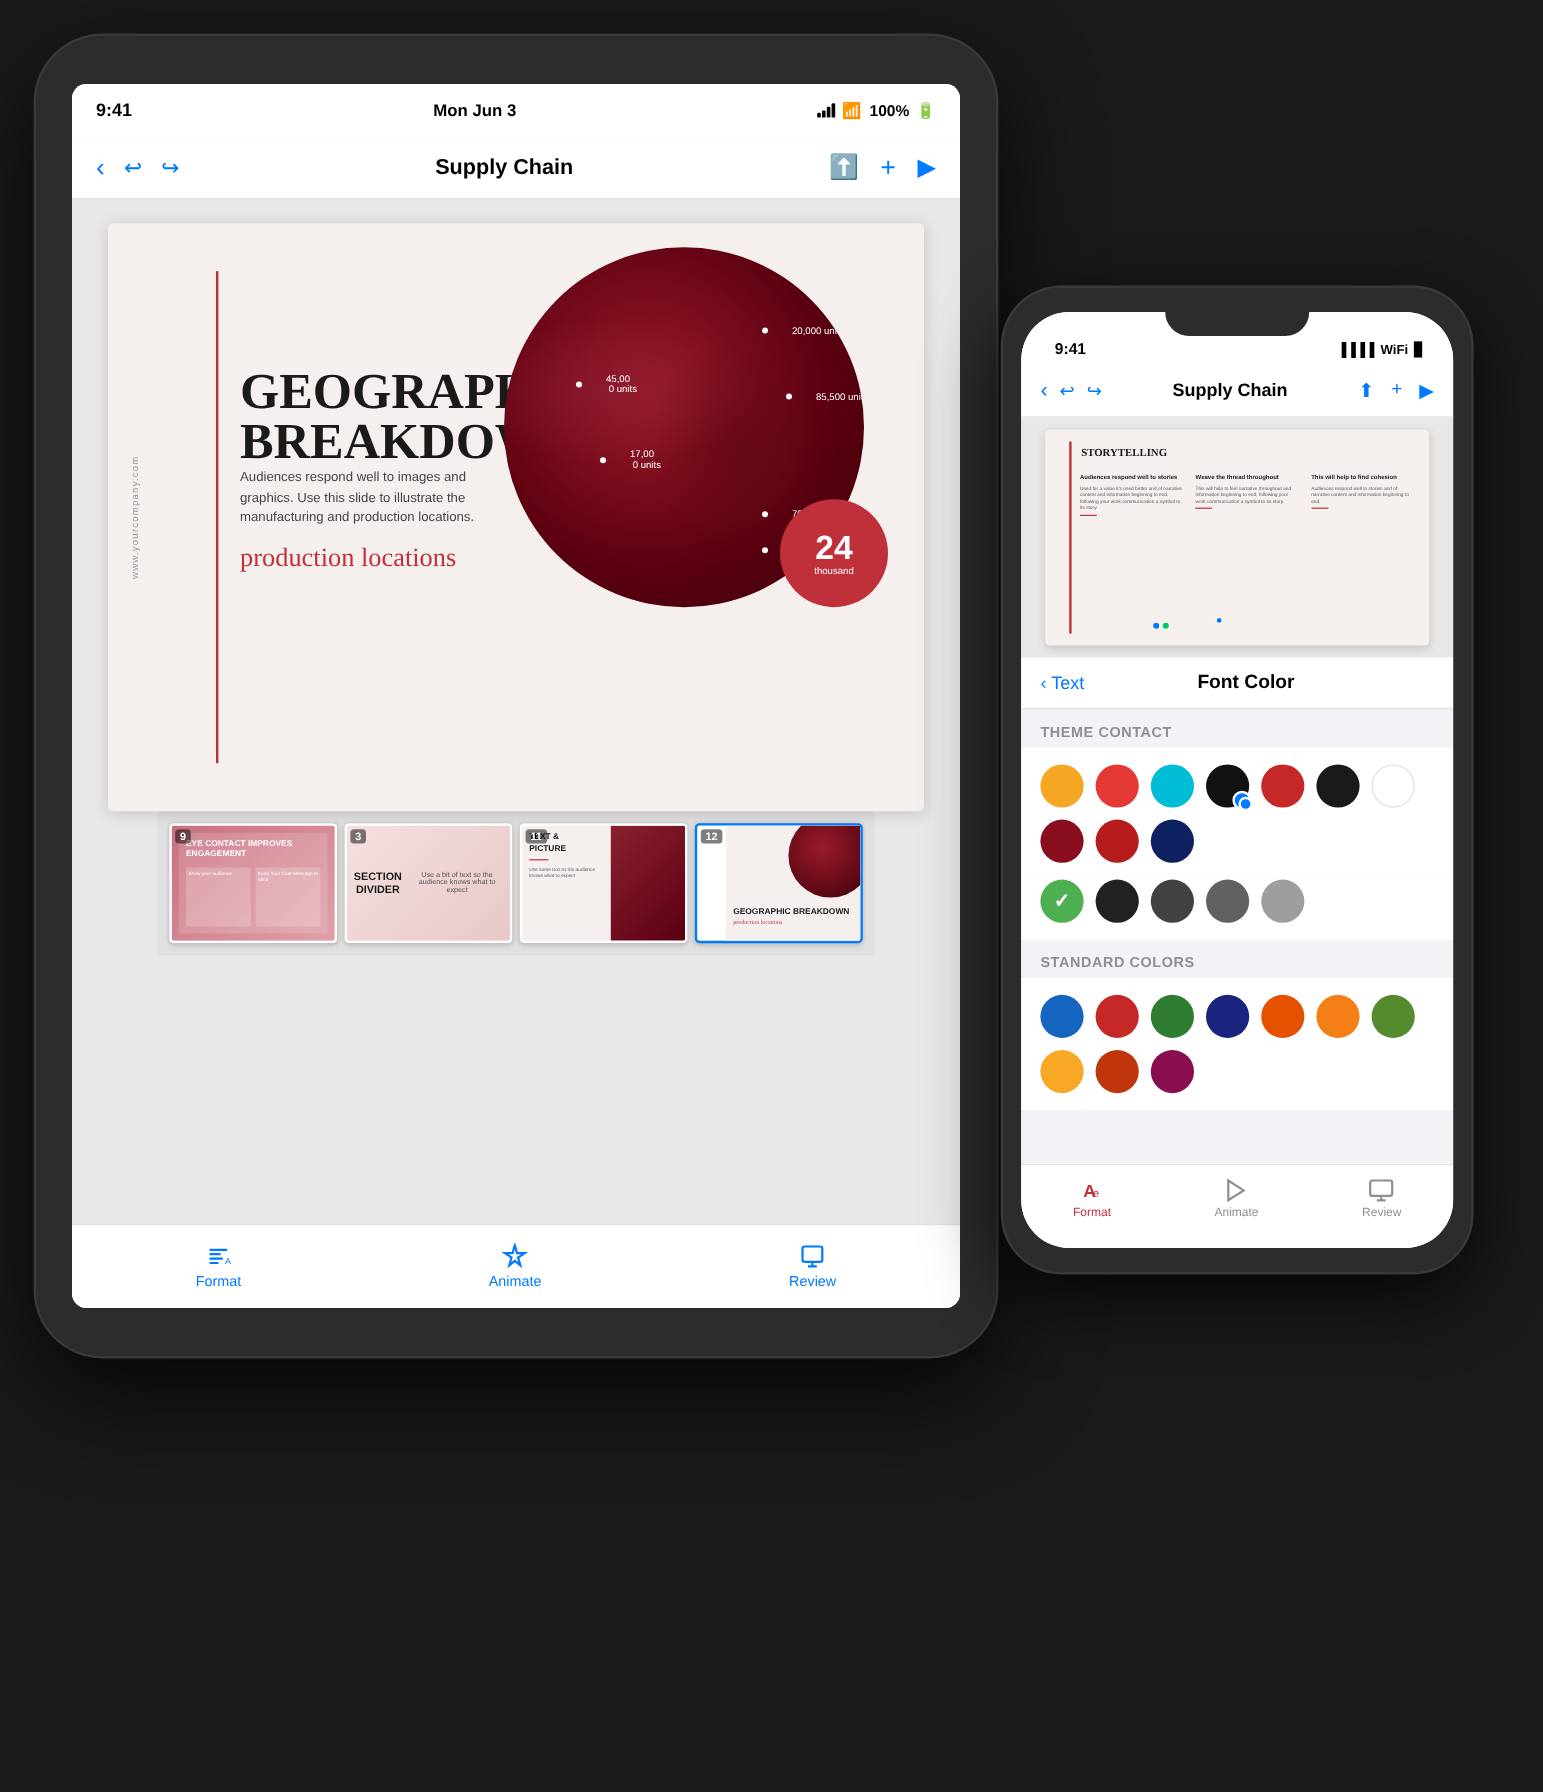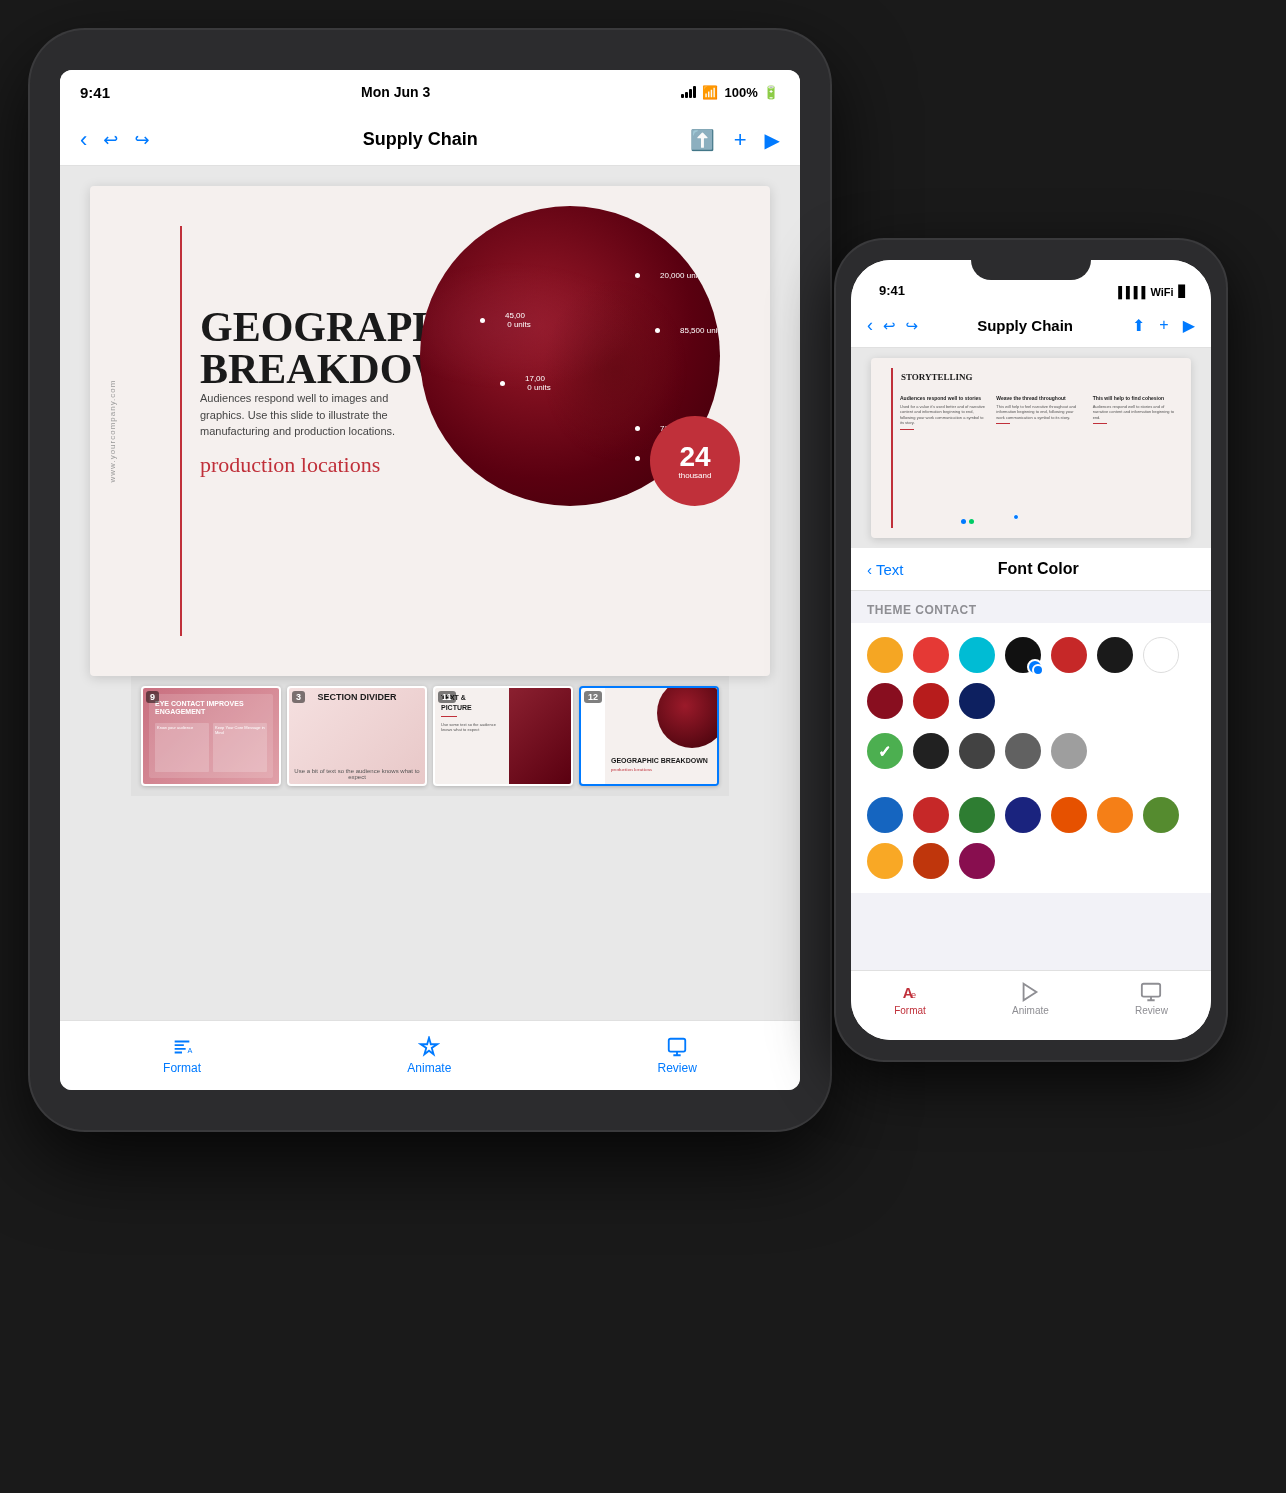--- a/index.html
+++ b/index.html
@@ -511,21 +511,21 @@
                 <div style="flex:1;background:rgba(255,255,255,0.2);border-radius:1px;padding:2px;">
                     <div style="font-size:4px;color:white;">Keep Your Core Message in Mind</div>
                   </div>
               </div>
             </div>
           </div>
           <div class="thumb-number">9</div>
         </div>
 
         <div class="thumb">
-          <div style="width:100%;height:100%;background:linear-gradient(135deg,#f5e0e0,#e8c8c8);position:relative;display:flex;flex-direction:column;align-items:center;justify-content:space-between;gap:4px;padding:4px;">
+          <div style="width:100%;height:100%;background:linear-gradient(135deg,#f5e0e0,#e8c8c8);position:relative;display:flex;align-items:center;justify-content:space-between;gap:4px;padding:4px;">
             <div style="font-size:9px;font-weight:800;color:#1a1a1a;text-align:center;line-height:1.2;">SECTION DIVIDER</div>
             <div style="font-size:6px;color:#555;text-align:center;">Use a bit of text so the audience knows what to expect</div>
           </div>
           <div class="thumb-number">3</div>
         </div>
 
         <div class="thumb">
           <div style="width:100%;height:100%;background:#f5f0ee;position:relative;display:flex;flex-direction:row;overflow:hidden;">
             <div style="flex:1;padding:6px;display:flex;flex-direction:column;gap:3px;">
               <div style="font-size:7px;font-weight:800;color:#1a1a1a;">TEXT &amp;</div>
@@ -667,20 +667,21 @@
       <div style="background:white;padding:0 16px 14px;display:flex;gap:10px;">
         <div class="color-swatch selected" style="background:#4CAF50;">
           <div style="position:absolute;inset:0;display:flex;align-items:center;justify-content:center;color:white;font-size:16px;font-weight:700;">✓</div>
         </div>
         <div class="color-swatch" style="background:#212121;"></div>
         <div class="color-swatch" style="background:#424242;"></div>
         <div class="color-swatch" style="background:#616161;"></div>
         <div class="color-swatch" style="background:#9E9E9E;"></div>
       </div>
 
+      <div class="section-label">STANDARD COLORS</div>
 
       <div class="color-grid">
         <div class="color-swatch" style="background:#1565C0;"></div>
         <div class="color-swatch" style="background:#C62828;"></div>
         <div class="color-swatch" style="background:#2E7D32;"></div>
         <div class="color-swatch" style="background:#1A237E;"></div>
         <div class="color-swatch" style="background:#E65100;"></div>
         <div class="color-swatch" style="background:#F57F17;"></div>
         <div class="color-swatch" style="background:#558B2F;"></div>
         <div class="color-swatch" style="background:#F9A825;"></div>

